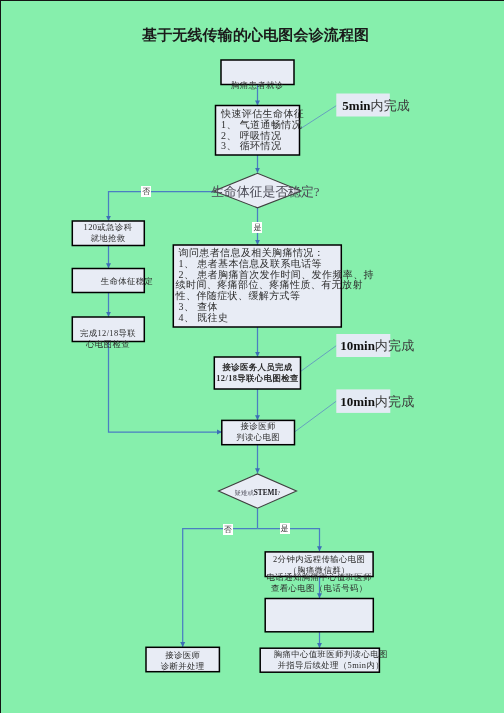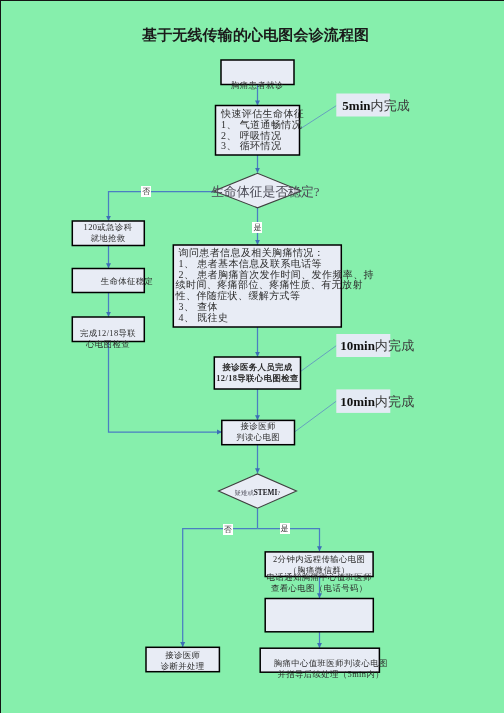--- a/index.html
+++ b/index.html
@@ -113,21 +113,21 @@
 
   <div class="nodetext" style="left:146px;top:649.5px;width:73.4px;white-space:pre;">接诊医师
 诊断并处理</div>
 
   <div class="nodetext" style="left:265.2px;top:553.8px;width:108px;white-space:pre;">2分钟内远程传输心电图
 （胸痛微信群）</div>
 
   <div class="nodetext" style="left:265.2px;top:572px;width:108.1px;white-space:pre;">电话通知胸痛中心值班医师
 查看心电图（电话号码）</div>
 
-  <div class="nodetext" style="left:260.2px;top:650.3px;width:141px;white-space:pre;line-height:10.4px;margin-top:9px;">胸痛中心值班医师判读心电图
+  <div class="nodetext" style="left:260.2px;top:650.3px;width:141px;white-space:pre;line-height:10.4px;">胸痛中心值班医师判读心电图
 并指导后续处理（5min内）</div>
 
   <div class="calloutlbl" style="left:342.3px;top:100.5px;"><span class="cnum">5min</span><span class="cunit">内完成</span></div>
   <div class="calloutlbl" style="left:340.2px;top:341px;"><span class="cnum">10min</span><span class="cunit">内完成</span></div>
   <div class="calloutlbl" style="left:340.2px;top:396.5px;"><span class="cnum">10min</span><span class="cunit">内完成</span></div>
 
   <div class="edgelbl" style="left:141.3px;top:185.6px;">否</div>
   <div class="edgelbl" style="left:252.4px;top:221.7px;">是</div>
   <div class="edgelbl" style="left:222.8px;top:523.5px;">否</div>
   <div class="edgelbl" style="left:279.5px;top:523.3px;">是</div>

